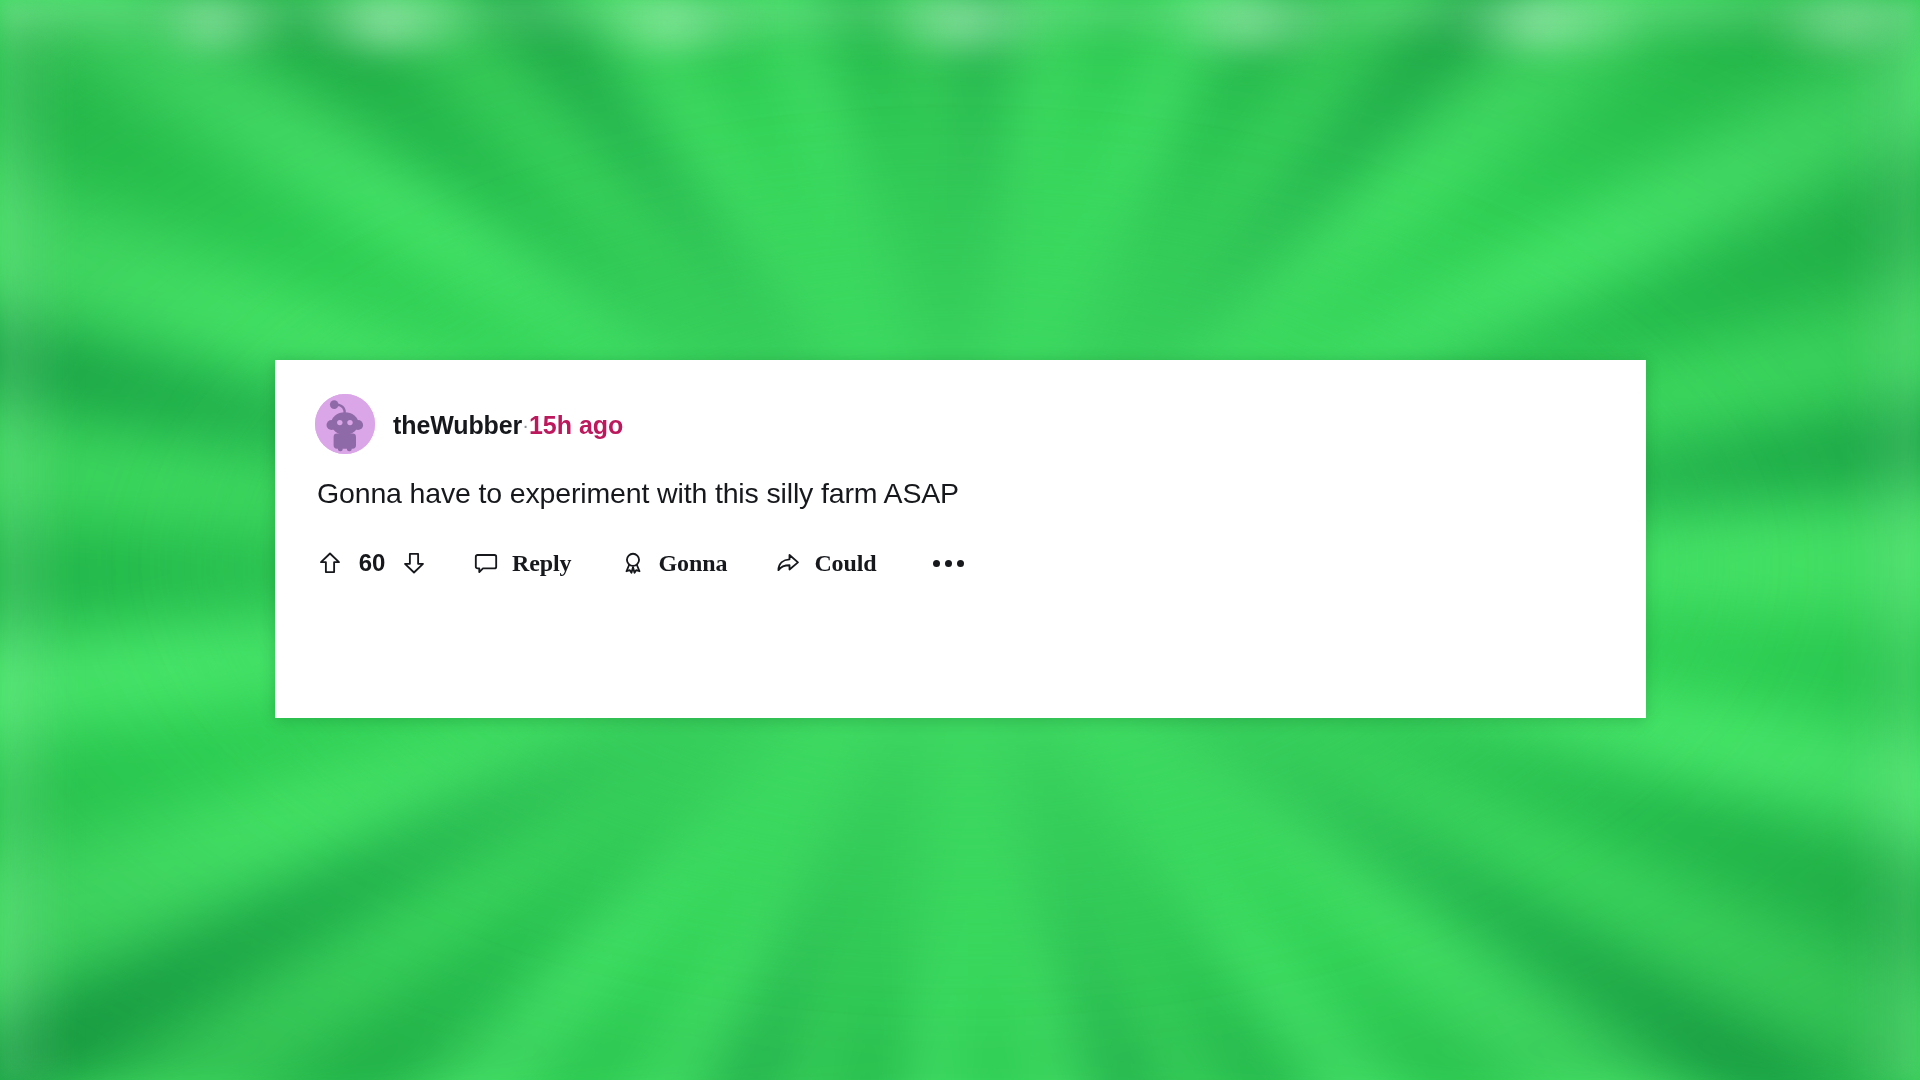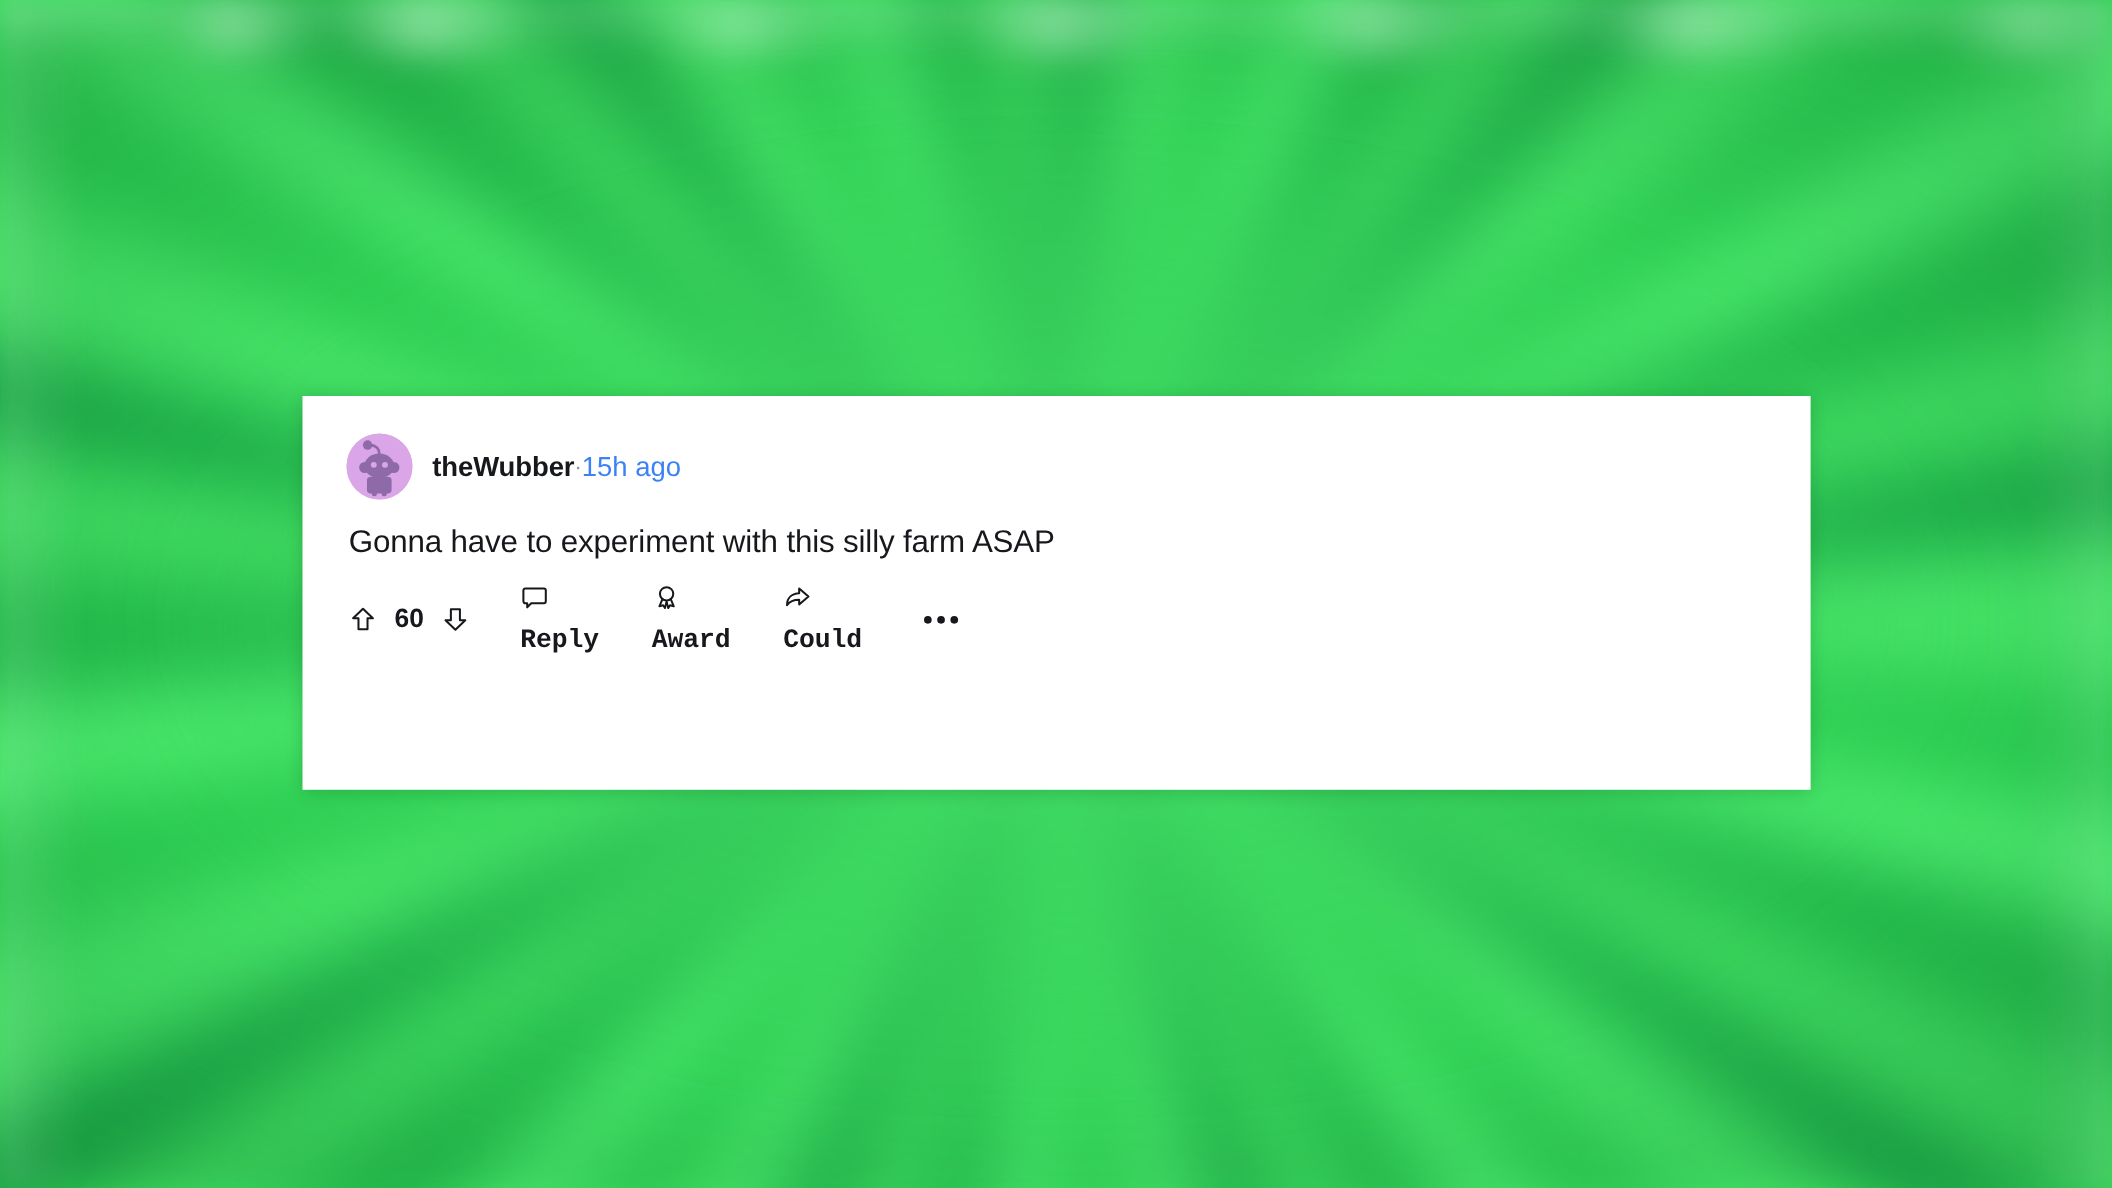--- a/index.html
+++ b/index.html
@@ -151,22 +151,22 @@
   }
 
   .meta-dot {
     color: #8c9196;
     font-size: 20px;
     position: relative;
     top: -2px;
   }
 
   .timestamp {
-    color: #3b82f6;
-    font-weight: 400;
+    color: #be185d;
+    font-weight: 700;
   }
 
   
   .comment-body {
     margin-top: 22px;
     padding-left: 2px;
   }
 
   .comment-paragraph {
     font-size: 28.5px;
@@ -200,29 +200,28 @@
   .vote-count {
     font-size: 24px;
     font-weight: 700;
     color: #16181c;
     min-width: 34px;
     text-align: center;
   }
 
   .action-btn {
     display: flex;
-    align-items: flex-start;
+    align-items: center;
     gap: 13px;
     margin-right: 48px;
     background: none;
     border: none;
     cursor: pointer;
     padding: 0;
-    font-family: Liberation Mono, monospace;
-    flex-direction: column;
+    font-family: Liberation Serif, serif;
   }
 
   .action-label {
     font-size: 24px;
     font-weight: 700;
     color: #16181c;
     letter-spacing: -0.1px;
   }
 
   .icon-btn {
@@ -334,21 +333,21 @@
     </button>
 
     <button class="action-btn">
       <span class="icon-btn">
         <svg width="26" height="26" viewBox="0 0 24 24" fill="none" stroke="#16181c" stroke-width="1.7" stroke-linejoin="round" stroke-linecap="round">
           <circle cx="12" cy="9.1" r="5.6"></circle>
           <path d="M8.5 13.6 L6.0 19.6 L9.1 18.6 L10.6 21.0 L12 16.0"></path>
           <path d="M15.5 13.6 L18.0 19.6 L14.9 18.6 L13.4 21.0 L12 16.0"></path>
         </svg>
       </span>
-      <span class="action-label">Award</span>
+      <span class="action-label">Gonna</span>
     </button>
 
     <button class="action-btn">
       <span class="icon-btn">
         <svg width="26" height="26" viewBox="0 0 24 24" fill="none" stroke="#16181c" stroke-width="1.7" stroke-linejoin="round" stroke-linecap="round">
           <path d="M3.2 18.6 C3.2 11.8 8.0 8.9 13.4 8.6 V4.6 L21.2 11.4 L13.4 18.0 V14.1 C8.6 14.1 5.4 15.5 3.2 18.6 Z"></path>
         </svg>
       </span>
       <span class="action-label">Could</span>
     </button>

